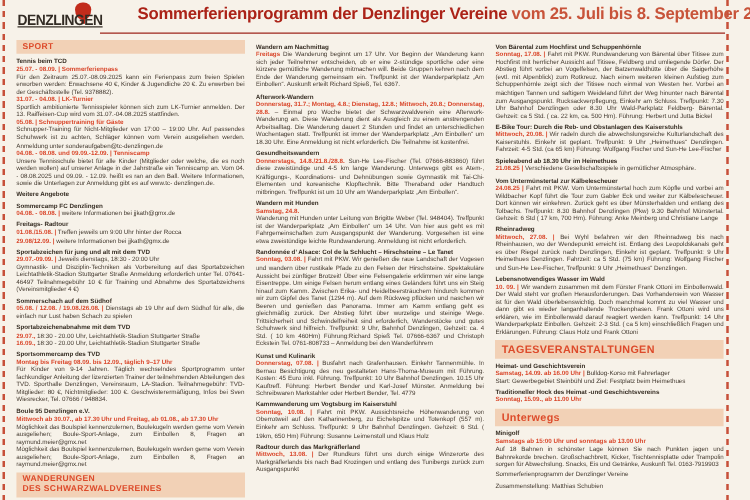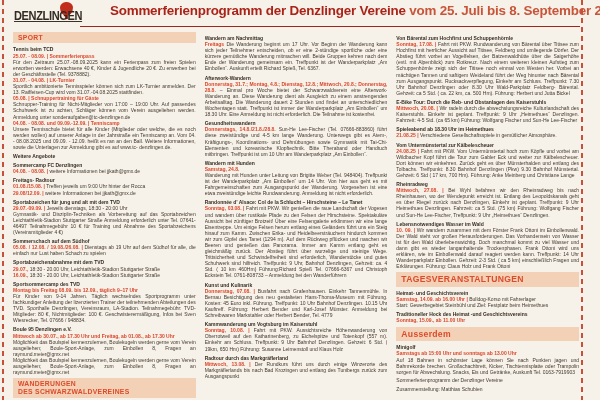--- a/index.html
+++ b/index.html
@@ -119,21 +119,21 @@
       <div class="p"><span class="lead">10. 09. |</span> Wir wandern zusammen mit dem Förster Frank Ottoni im Einbollenwald. Der Wald steht vor großen Herausforderungen. Das Vorhandensein von Wasser ist für den Wald überlebenswichtig. Doch manchmal kommt zu viel Wasser und dann gibt es wieder langanhaltende Trockenphasen. Frank Ottoni wird uns erklären, wie im Einbollenwald darauf reagiert werden kann. Treffpunkt: 14 Uhr Wanderparkplatz Einbollen. Gehzeit: 2-3 Std. ( ca 5 km) einschließlich Fragen und Erklärungen. Führung: Claus Holz und Frank Ottoni</div>
       <div class="bar bar-lg">
         <div>TAGESVERANSTALTUNGEN</div>
       </div>
       <div class="h">Heimat- und Geschichtsverein</div>
       <div class="p"><span class="lead">Samstag, 14.09. ab 16.00 Uhr |</span> Bulldog-Korso mit Fahrerlager</div>
       <div class="p">Start: Gewerbegebiet Steinbühl und Ziel: Festplatz beim Heimethues</div>
       <div class="h">Traditioneller Hock des Heimat -und Geschichtsvereins</div>
       <div class="p"><span class="lead">Sonntag, 15.09., ab 11.00 Uhr</span></div>
       <div class="bar bar-lg">
-        <div>Ausserdem</div>
+        <div>Unterwegs</div>
       </div>
       <div class="h">Minigolf</div>
       <div class="p"><span class="lead">Samstags ab 15:00 Uhr und sonntags ab 13.00 Uhr</span></div>
       <div class="p">Auf 18 Bahnen in schönster Lage können Sie nach Punkten jagen und Bahnrekorde brechen. Großschachbrett, Kicker, Tischtennisplatte oder Trampolin sorgen für Abwechslung. Snacks, Eis und Getränke, Auskunft Tel. 0163-7919903</div>
       <div class="p gap">Sommerferienprogramm der Denzlinger Vereine</div>
       <div class="p gap">Zusammenstellung: Matthias Schubien</div>
     </div>
 </main>
 
 </body></html>

